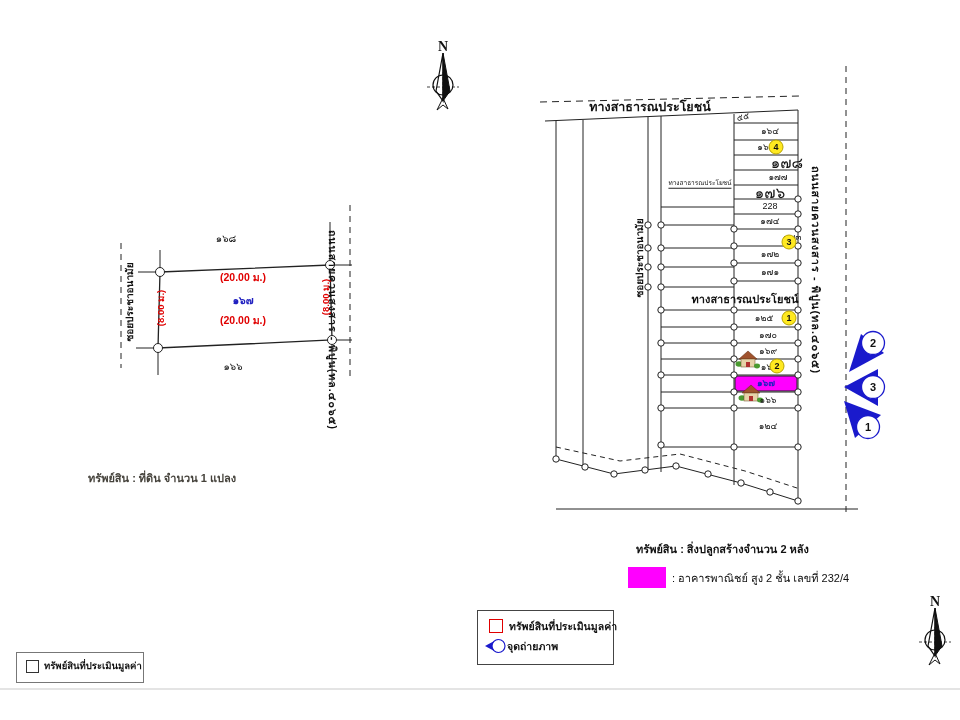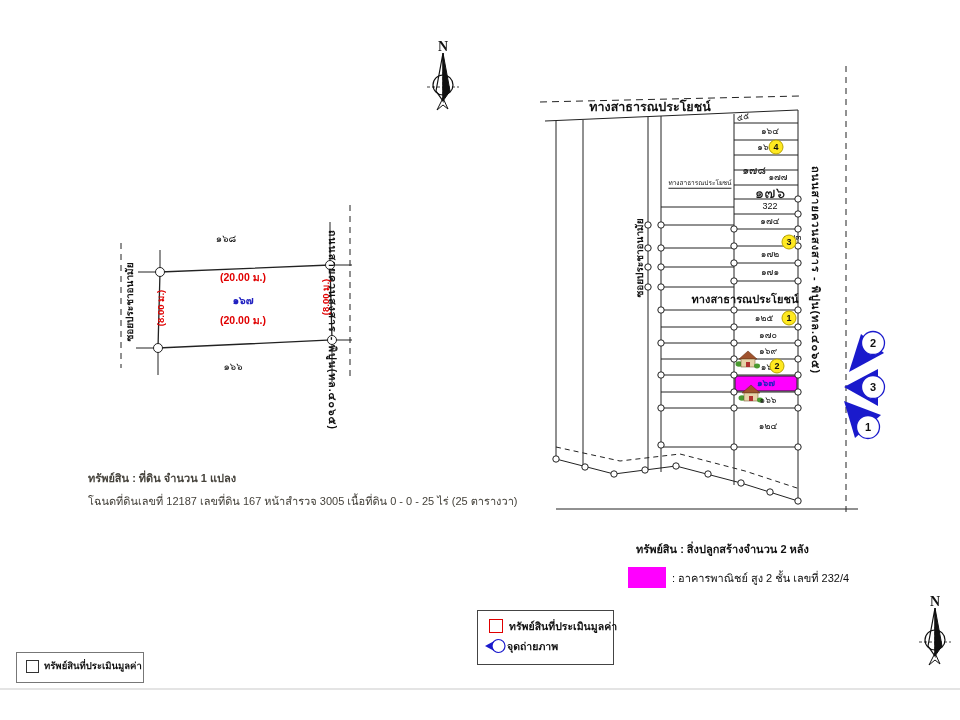--- a/index.html
+++ b/index.html
@@ -167,24 +167,24 @@
 
   <div class="t b" style="left:650px;top:107px;font-size:12.5px;">ทางสาธารณประโยชน์</div>
   <div class="t b" style="left:745px;top:299px;font-size:11px;">ทางสาธารณประโยชน์</div>
   <div class="t" style="left:700px;top:184px;font-size:6.5px;border-bottom:1px solid #222;padding-bottom:1px;">ทางสาธารณประโยชน์</div>
   <div class="t v b" style="left:640px;top:258px;font-size:10px;">ซอยประชาอนามัย</div>
   <div class="t v90 b" style="left:815px;top:270px;font-size:11px;letter-spacing:1px;">ถนนสายควนสงสาร - พิปูน(ทล.๔๐๖๕)</div>
   <div class="t" style="left:743px;top:117px;font-size:8.5px;transform:translate(-50%,-50%) rotate(-15deg);">๕๕</div>
 
   <div class="t" style="left:770px;top:131px;font-size:9px;">๑๖๔</div>
   <div class="t" style="left:766px;top:147px;font-size:9px;">๑๖๓</div>
-  <div class="t" style="left:754px;top:162px;font-size:11px;margin-top:8px;">๑๗๘</div>
+  <div class="t" style="left:787px;top:162px;font-size:15px;">๑๗๘</div>
   <div class="t" style="left:770px;top:177px;font-size:9px;margin-left:8px;">๑๗๗</div>
   <div class="t" style="left:770px;top:192px;font-size:15px;">๑๗๖</div>
-  <div class="t" style="left:770px;top:206px;font-size:9px;">322</div>
+  <div class="t" style="left:770px;top:206px;font-size:9px;">228</div>
   <div class="t" style="left:770px;top:221px;font-size:9px;">๑๗๔</div>
   <div class="t" style="left:792px;top:237px;font-size:9px;text-align:right;">๑๗๓</div>
   <div class="t" style="left:770px;top:254px;font-size:9px;">๑๗๒</div>
   <div class="t" style="left:770px;top:272px;font-size:9px;">๑๗๑</div>
 
   <div class="t" style="left:764px;top:318px;font-size:9px;">๑๒๕</div>
   <div class="t" style="left:768px;top:335px;font-size:9px;">๑๗๐</div>
   <div class="t" style="left:768px;top:351px;font-size:9px;">๑๖๙</div>
   <div class="t" style="left:770px;top:367px;font-size:9px;">๑๖๘</div>
   <div class="t blue" style="left:766px;top:383px;font-size:9px;">๑๖๗</div>
@@ -212,21 +212,20 @@
   </div>
   <div class="marker" style="left:842px;top:396px;">
     <svg width="44" height="46">
       <polygon points="2,5 39,19 13,42" fill="#1a1acc"></polygon>
       <circle cx="26" cy="31" r="11.5" fill="#fff" stroke="#1a1acc" stroke-width="1.3"></circle>
       <text x="26" y="35" text-anchor="middle" font-size="11" font-weight="bold" fill="#111">1</text>
     </svg>
   </div>
 
   <div class="t gray" style="left:88px;top:478px;transform:translate(0,-50%);font-size:11px;font-weight:600;">ทรัพย์สิน : ที่ดิน จำนวน 1 แปลง</div>
-  <div class="t gray" style="left:88px;top:501px;transform:translate(0,-50%);font-size:11px;">โฉนดที่ดินเลขที่ 12187 เลขที่ดิน 167 หน้าสำรวจ 3005 เนื้อที่ดิน 0 - 0 - 25 ไร่ (25 ตารางวา)</div>
 
   <div class="t" style="left:636px;top:549px;transform:translate(0,-50%);font-size:11px;font-weight:600;">ทรัพย์สิน : สิ่งปลูกสร้างจำนวน 2 หลัง</div>
   <div class="swatch" style="left:628px;top:567px;"></div>
   <div class="t" style="left:672px;top:578px;transform:translate(0,-50%);font-size:11px;">: อาคารพาณิชย์ สูง 2 ชั้น เลขที่ 232/4</div>
 
   <div class="box" style="left:477px;top:610px;width:135px;height:53px;border-color:#444;"></div>
   <div class="sq" style="left:489px;top:619px;width:12px;height:12px;border:1.5px solid #e00000;"></div>
   <div class="t b" style="left:509px;top:626px;transform:translate(0,-50%);font-size:10.5px;">ทรัพย์สินที่ประเมินมูลค่า</div>
   <div class="marker" style="left:483px;top:637px;">
     <svg width="24" height="18">

